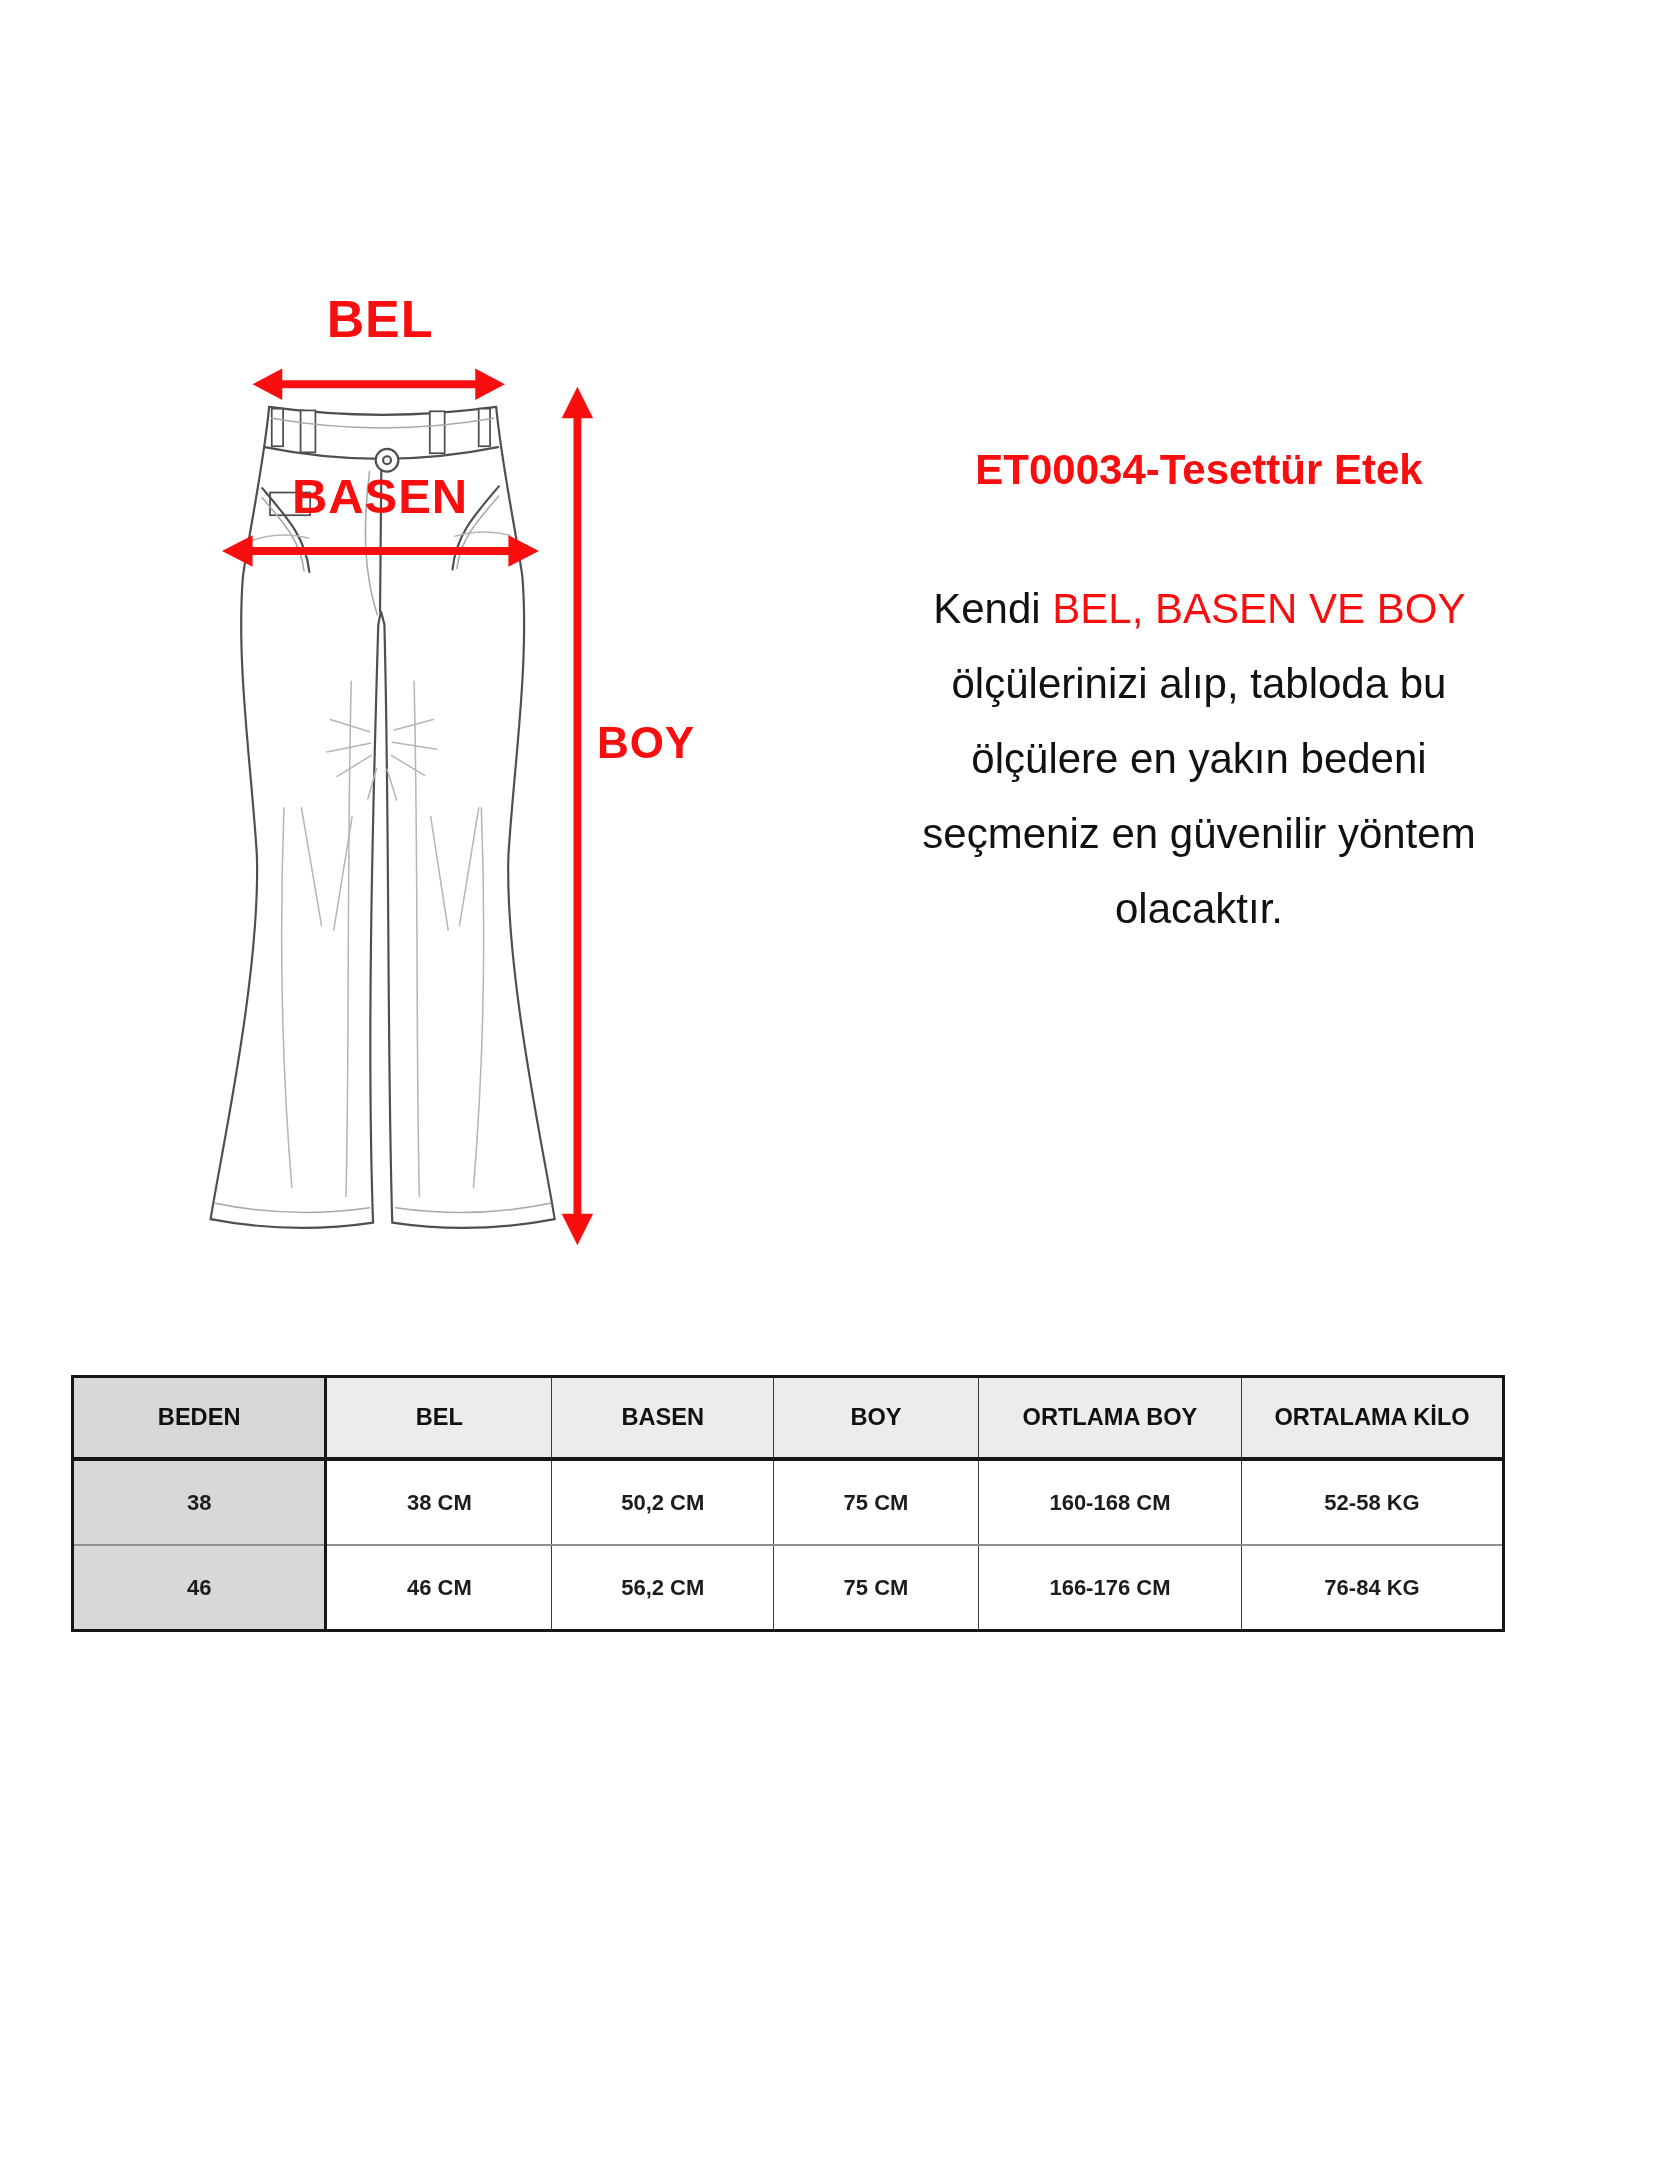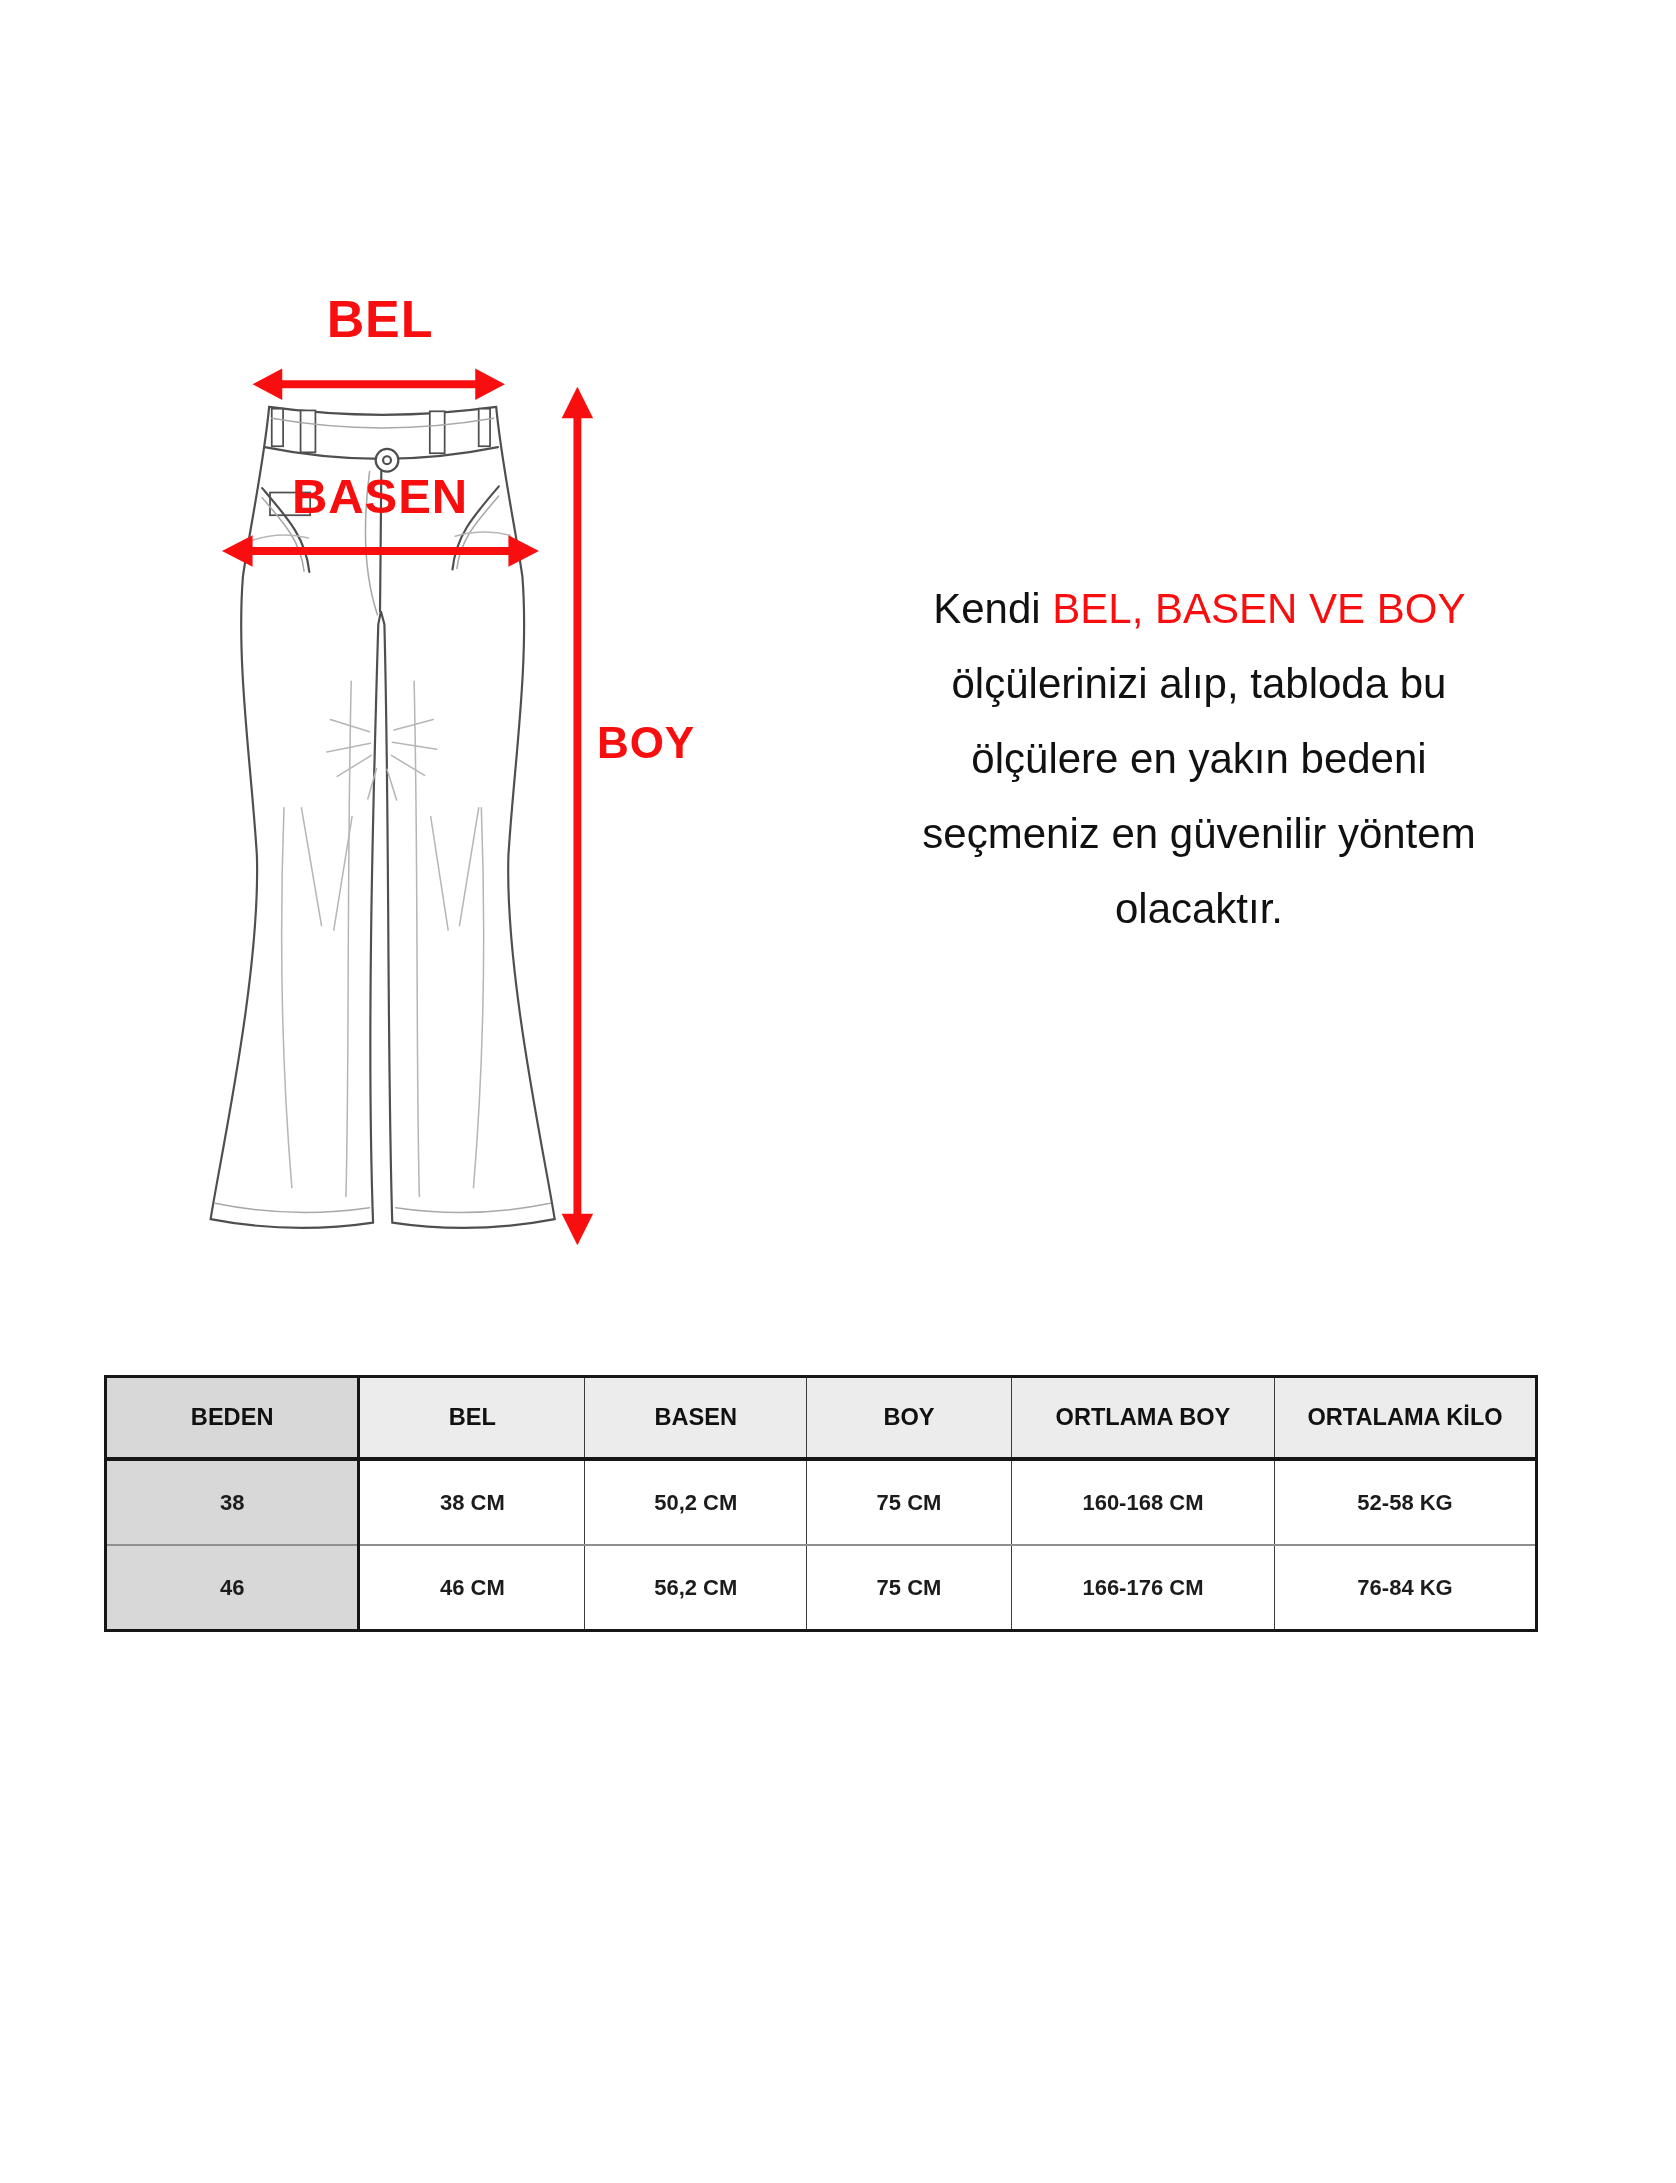--- a/index.html
+++ b/index.html
@@ -25,21 +25,21 @@
   #product-title{
     position:absolute;left:915px;top:446px;width:568px;
     font-size:42px;font-weight:bold;color:#f80e0e;text-align:center;line-height:1.15;
   }
   #size-help{
     position:absolute;left:913px;top:571px;width:572px;
     font-size:42px;color:#111111;text-align:center;line-height:75px;
   }
   #size-help .hl{color:#f80e0e;}
   .size-table{
-    position:absolute;left:104px;top:1375px;width:1434px;
+    position:absolute;left:71px;top:1375px;width:1434px;
     border-collapse:collapse;table-layout:fixed;background:#0369a1;
     border:3.9px solid #161616;
   }
   .size-table th{
     height:77px;font-size:23.6px;font-weight:bold;color:#111;
     background:#ececec;text-align:center;vertical-align:middle;
     border-bottom:4.8px solid #161616;
   }
   .size-table td{
     height:81px;font-size:22px;font-weight:bold;color:#1c1c1c;
@@ -133,20 +133,21 @@
       <path d="M1322 946 V2792" stroke-width="18"></path>
       <polygon points="1322,886 1286,958 1358,958" stroke="none"></polygon>
       <polygon points="1322,2852 1286,2780 1358,2780" stroke="none"></polygon>
     </g>
   </svg>
 
   <div id="label-bel" class="measure-label">BEL</div>
   <div id="label-basen" class="measure-label">BASEN</div>
   <div id="label-boy" class="measure-label">BOY</div>
 
+  <div id="product-title">ET00034-Tesettür Etek</div>
 
   <div id="size-help"><span>Kendi </span><span class="hl">BEL, BASEN VE BOY</span><span> ölçülerinizi alıp, tabloda bu ölçülere en yakın bedeni seçmeniz en güvenilir yöntem olacaktır.</span></div>
 
   <table class="size-table">
     <colgroup>
       <col style="width:17.7%">
         <col style="width:15.8%">
         <col style="width:15.5%">
       <col style="width:14.3%">
         <col style="width:18.4%">

